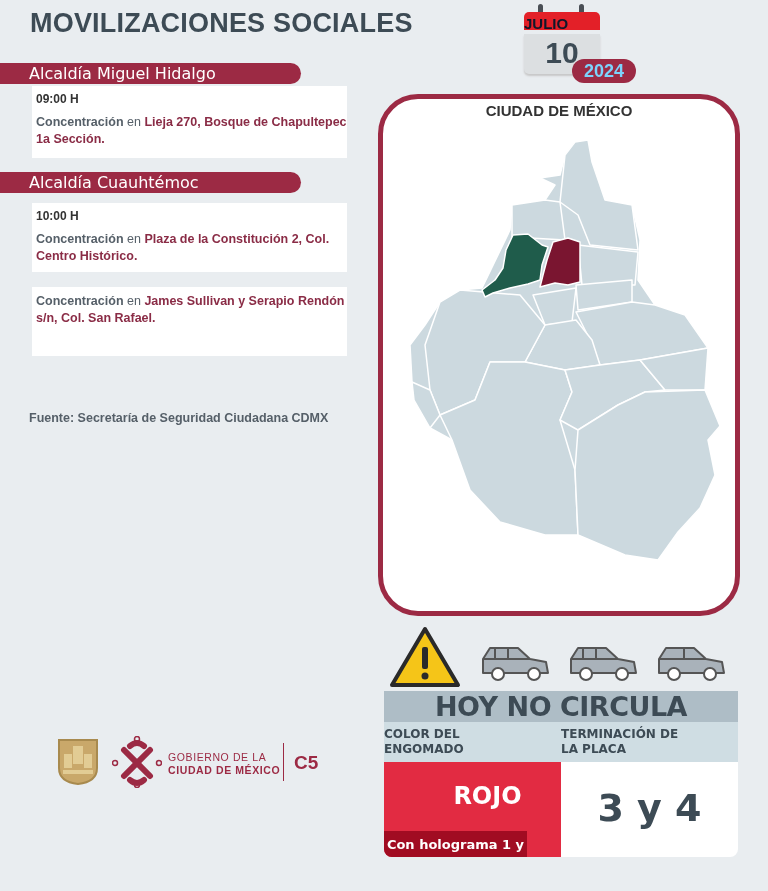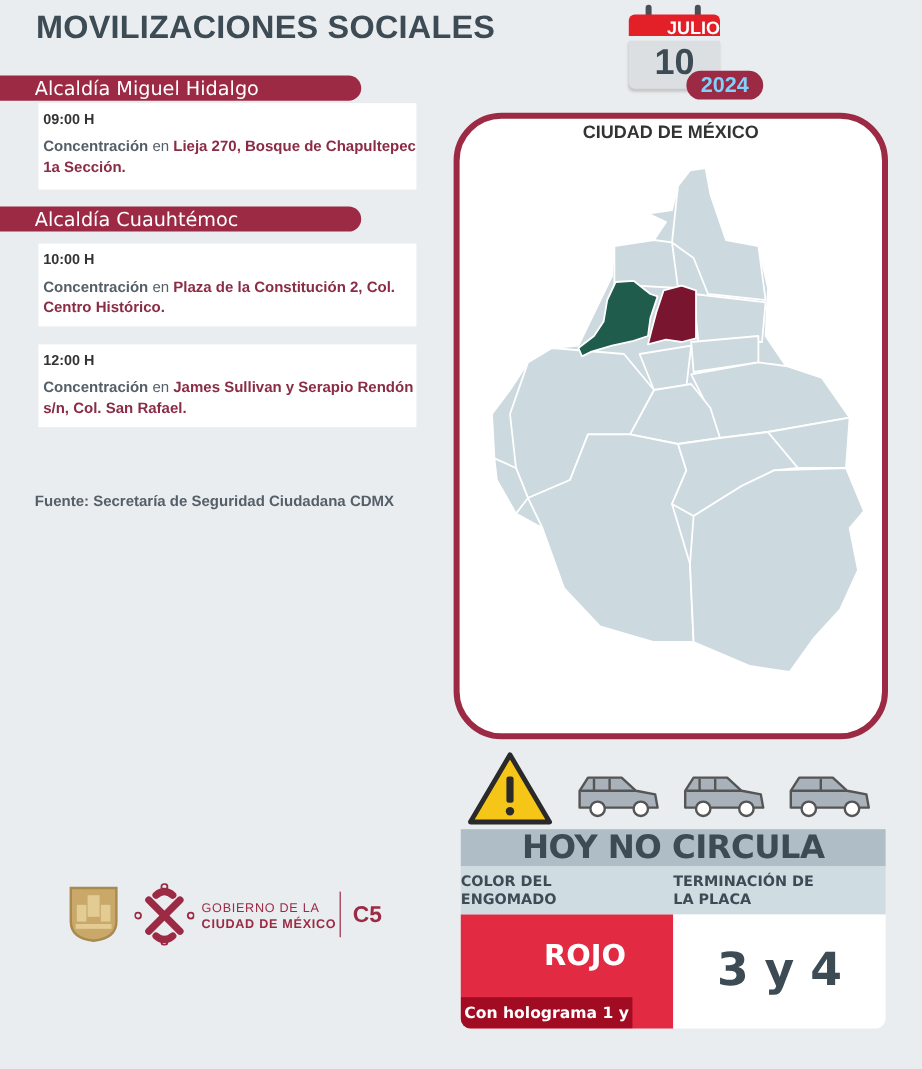--- a/index.html
+++ b/index.html
@@ -13,21 +13,21 @@
   .card { left:32px; width:315px; background:#fff; box-sizing:border-box; padding:6px 0 0 4px; }
   .card .time { font-size:12px; font-weight:bold; color:#333; margin-bottom:8px; }
   .card .desc { font-size:12.5px; line-height:17px; color:#555f68; font-weight:bold; }
   .card .desc .en { font-weight:normal; color:#555f68; }
   .card .desc .place { color:#8a2c46; font-weight:bold; }
   .source { left:29px; top:411px; font-size:12.5px; font-weight:bold; color:#555f68; }
 
   .cal { left:524px; top:4px; width:76px; height:68px; }
   .cal .ring { position:absolute; top:0; width:5px; height:12px; background:#4a4f55; border-radius:3px; }
   .cal .head { position:absolute; top:8px; left:0; width:76px; height:18px; background:#e32028; border-radius:5px 5px 0 0;
-               color:#ffffff; font-weight:bold; font-size:15px; text-align:right; line-height:24px; }
+               color:#0f172a; font-weight:bold; font-size:15px; text-align:left; line-height:24px; }
   .cal .body { position:absolute; top:30px; left:0; width:76px; height:40px; background:#dcdfe1; border-radius:0 0 5px 5px;
                color:#3d4b55; font-weight:bold; font-size:30px; text-align:center; line-height:38px; box-shadow:0 2px 2px #c8c8c8; }
   .year { left:572px; top:59px; width:64px; height:24px; background:#9c2a44; border-radius:12px; color:#7dd3fc;
           font-weight:bold; font-size:18px; text-align:center; line-height:25px; }
 
   .mapbox { left:378px; top:94px; width:362px; height:522px; border:5px solid #9c2a44; border-radius:40px;
             background:#fff; box-sizing:border-box; }
   .map-title { left:378px; top:102px; width:362px; text-align:center; font-size:15px; font-weight:bold; color:#333; }
 
   .hnc-head { left:384px; top:691px; width:354px; height:31px; background:#aebdc6; color:#3d4b55;
@@ -72,21 +72,20 @@
 <div class="abs alc-bar" style="top:172px">Alcaldía Cuauhtémoc</div>
 <div class="abs card" style="top:203px;height:69px">
   <div class="time">10:00 H</div>
   <div class="desc">
     <span>Concentración</span>
     <span class="en">en</span>
     <span class="place">Plaza de la Constitución 2, Col. Centro Histórico.</span>
   </div>
 </div>
 <div class="abs card" style="top:287px;height:69px">
-  <div class="time">12:00 H</div>
   <div class="desc">
     <span>Concentración</span>
     <span class="en">en</span>
     <span class="place">James Sullivan y Serapio Rendón s/n, Col. San Rafael.</span>
   </div>
 </div>
 
 <div class="abs source">Fuente: Secretaría de Seguridad Ciudadana CDMX</div>
 
 <div class="abs mapbox"></div>

